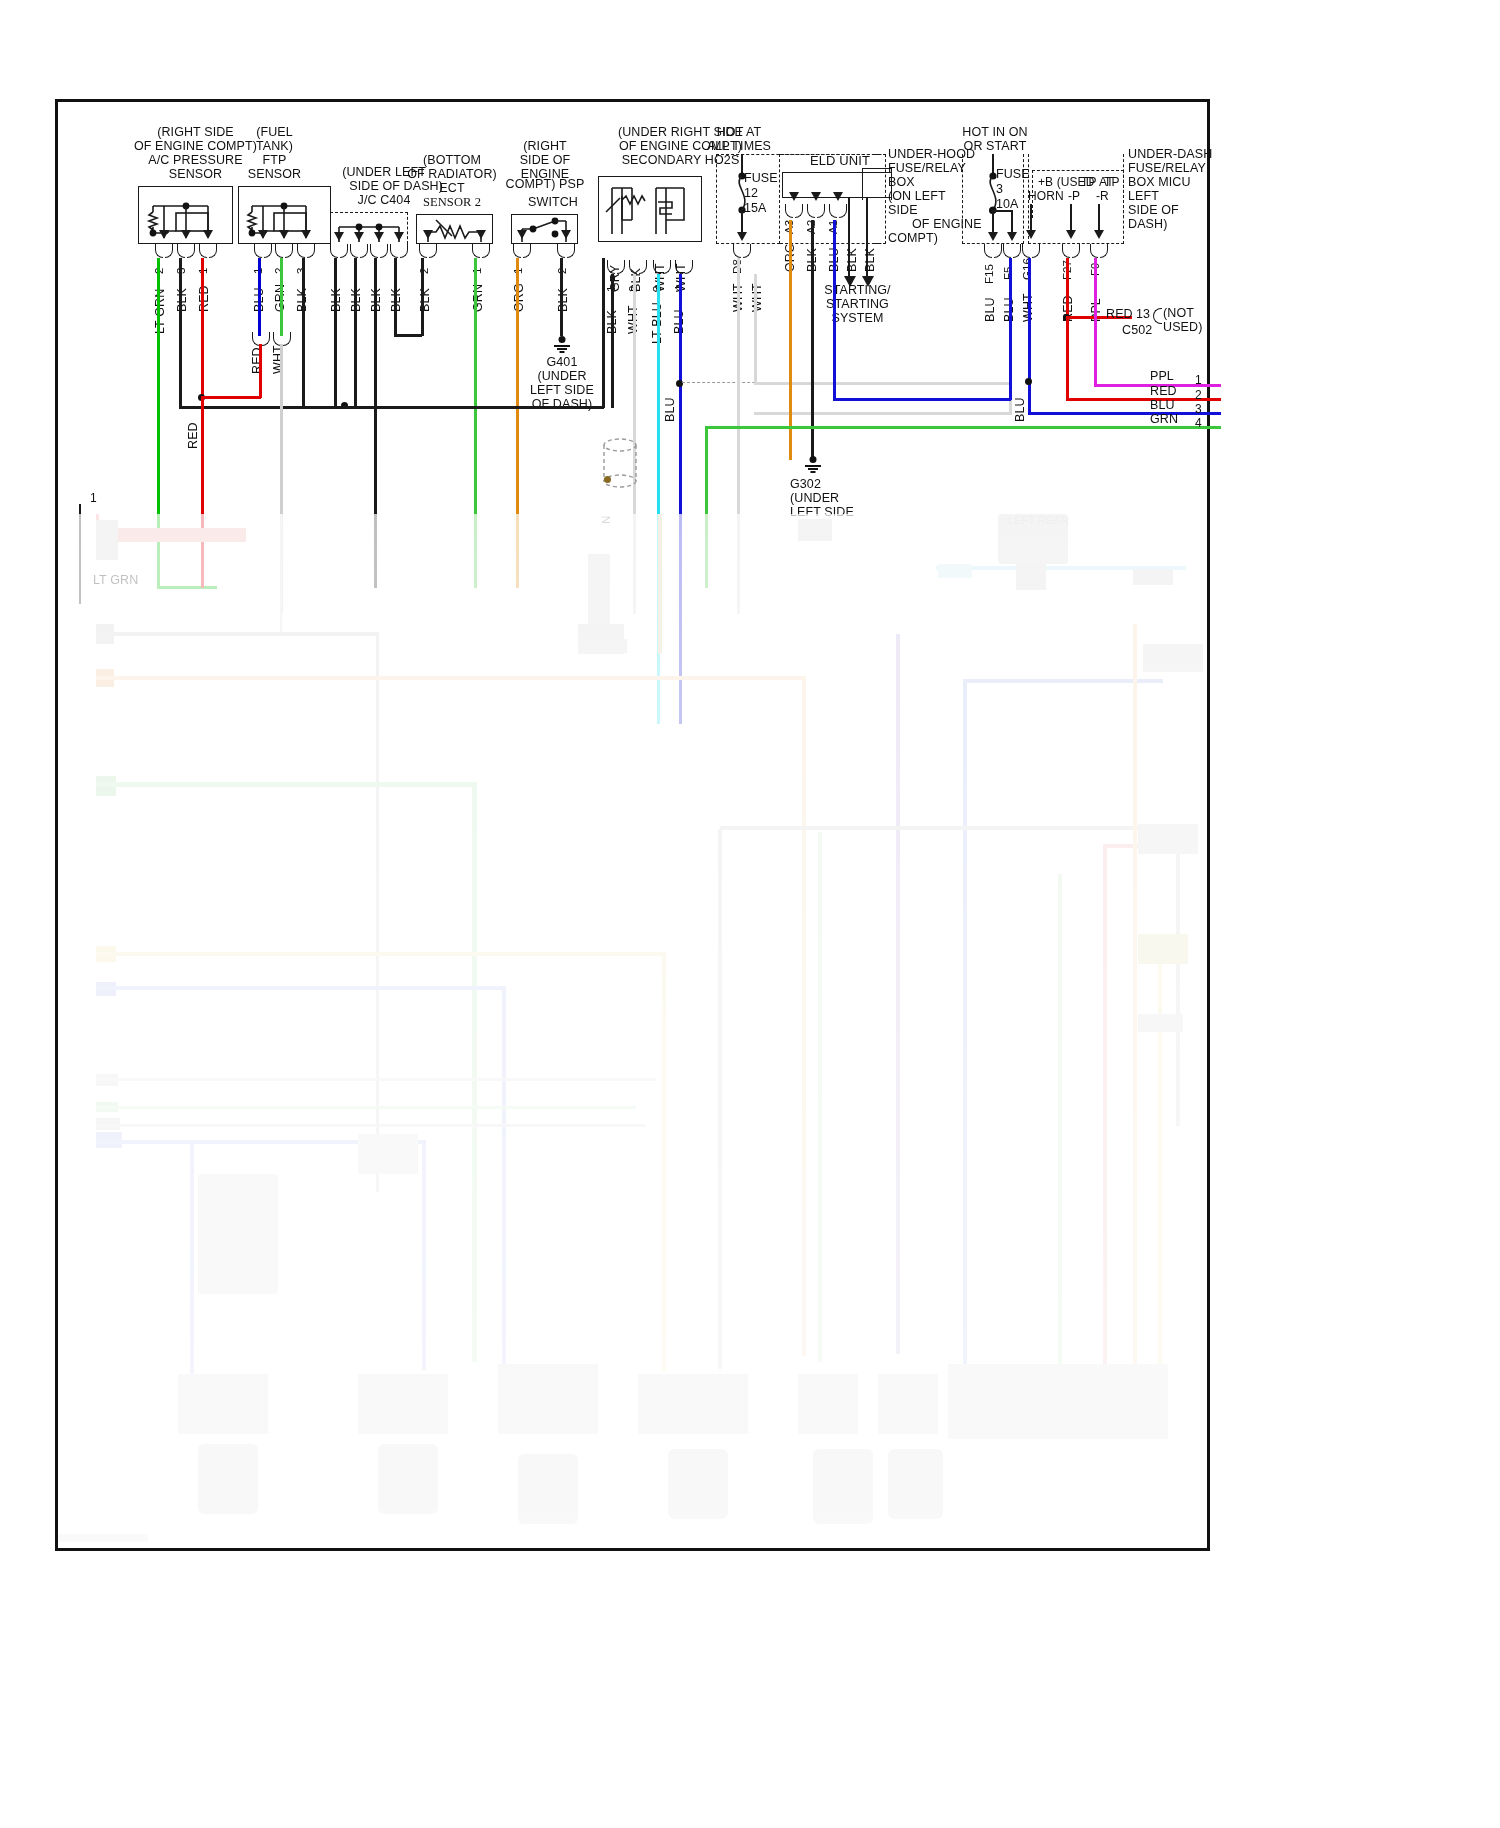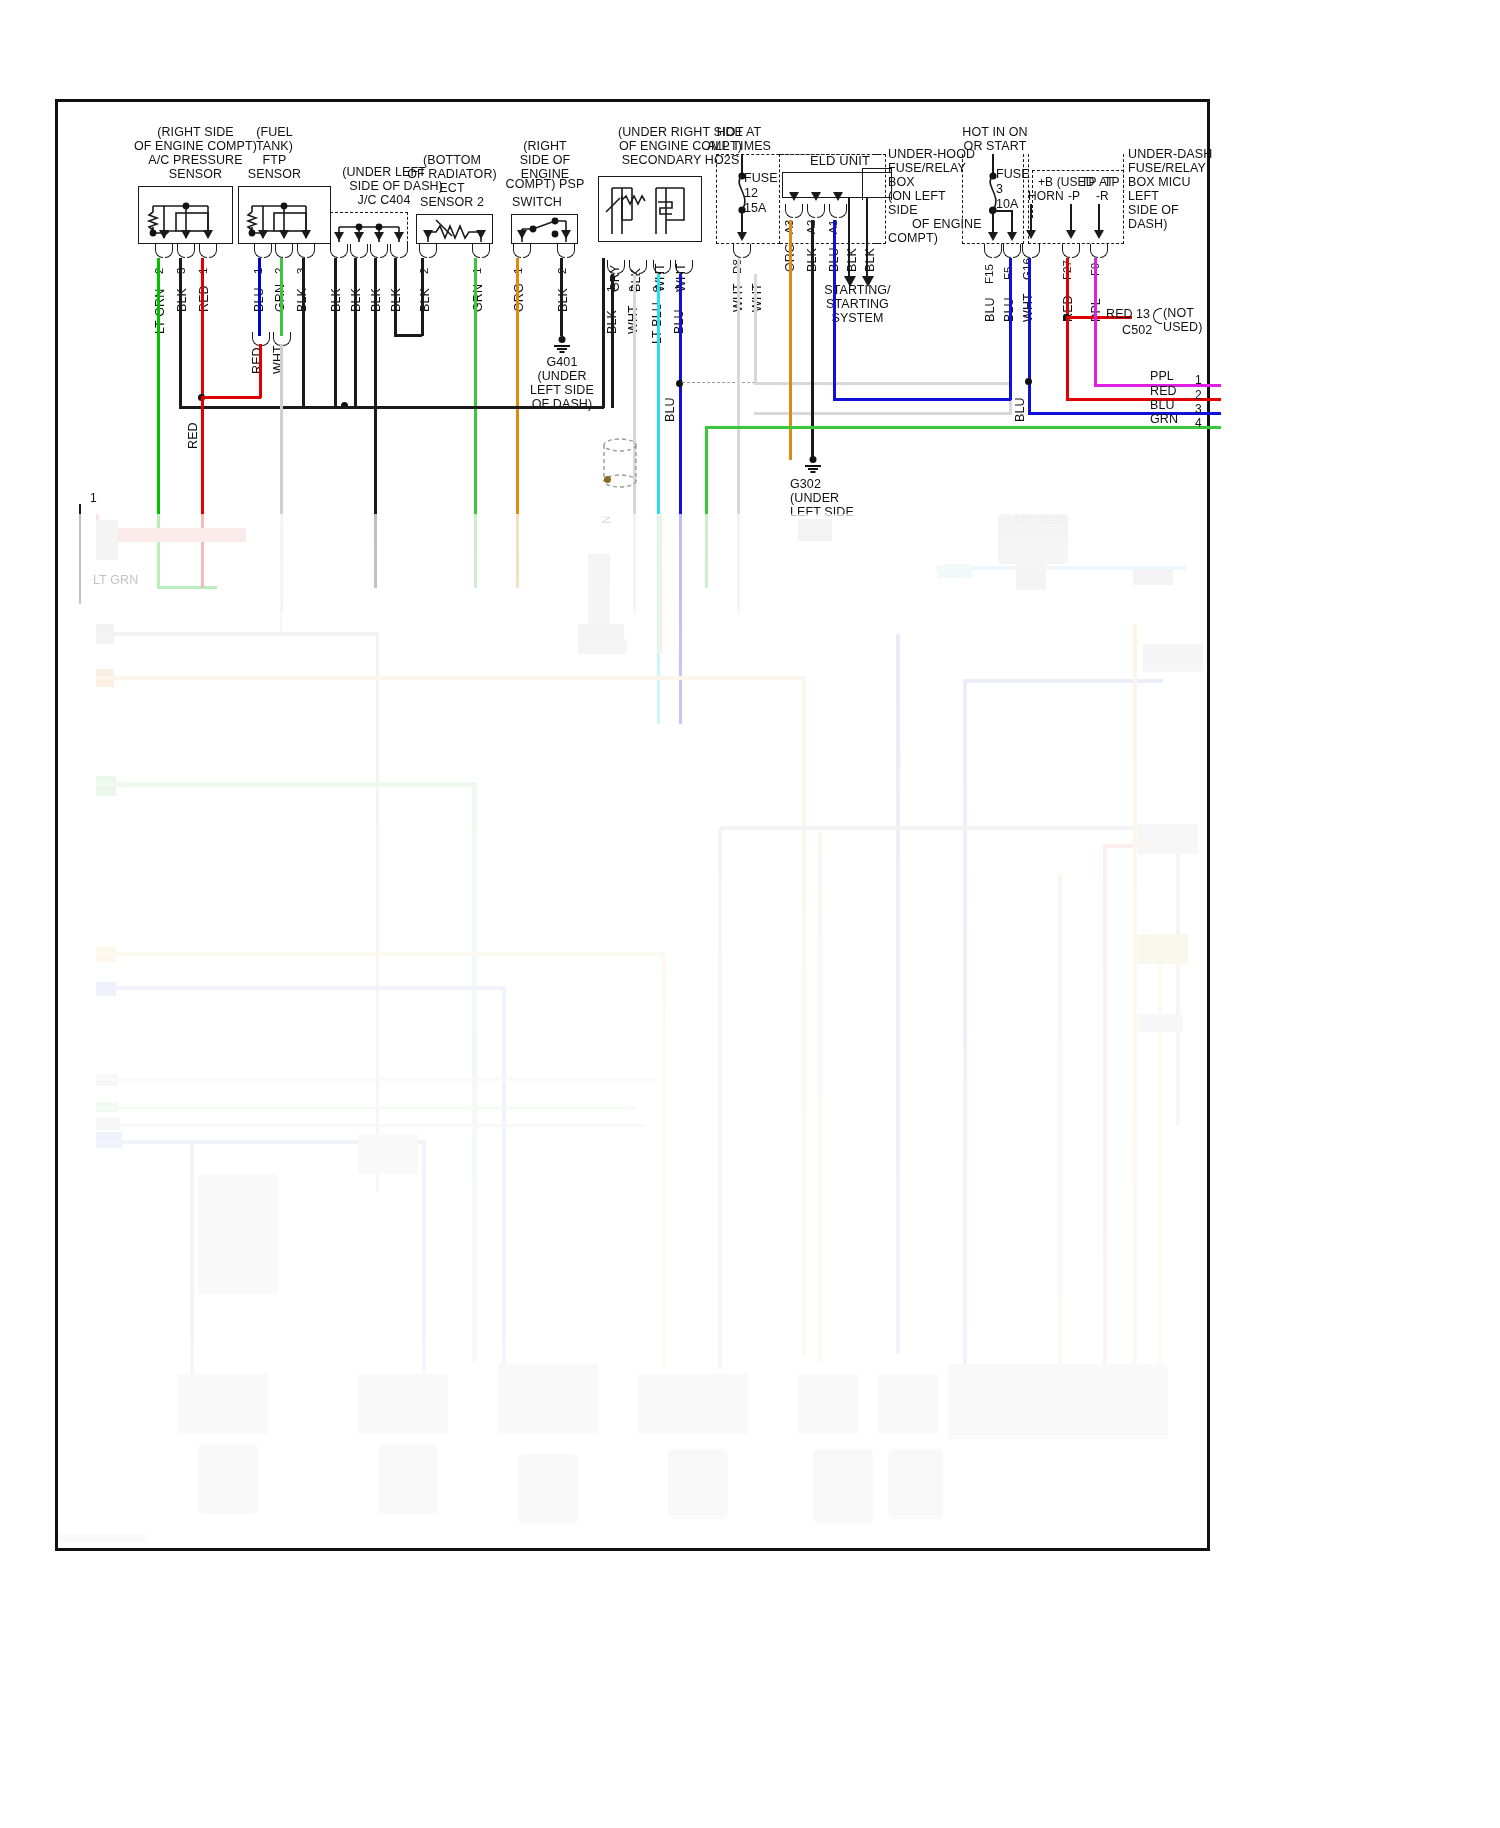--- a/index.html
+++ b/index.html
@@ -134,41 +134,41 @@
   <div class="conn" style="left:371px;top:200px;"></div>
   <div class="conn" style="left:391px;top:200px;"></div>
   <div class="vtxt" style="left:329px;top:268px;"><span>BLK</span></div>
   <div class="vtxt" style="left:349px;top:268px;"><span>BLK</span></div>
   <div class="vtxt" style="left:369px;top:268px;"><span>BLK</span></div>
   <div class="vtxt" style="left:389px;top:268px;"><span>BLK</span></div>
 
   <div class="txt c" style="left:398px;top:110px;width:108px;"><span>(BOTTOM</span></div>
   <div class="txt c" style="left:398px;top:124px;width:108px;"><span>OF RADIATOR)</span></div>
   <div class="txt c" style="left:398px;top:138px;width:108px;"><span>ECT</span></div>
-  <div class="txt c" style="left:398px;top:152px;width:108px;"><span>SENSOR 2</span></div>
+  <div class="txt c" style="left:398px;top:152px;width:108px;font-family:Liberation Serif, serif;"><span>SENSOR 2</span></div>
   <div class="box" style="left:416px;top:170px;width:77px;height:30px;"></div>
   <svg class="sym" style="left:416px;top:170px;" width="77" height="32">
     <path d="M12,18 L20,18 l4,-6 l5,12 l5,-12 l5,12 l5,-12 l5,12 l4,-6 L65,18" stroke="#1a1a1a" stroke-width="1.6" fill="none"></path>
     <path d="M20,6 L36,22" stroke="#1a1a1a" stroke-width="1.6" fill="none"></path>
     <path d="M12,18 L12,28 M65,18 L65,28" stroke="#1a1a1a" stroke-width="1.6" fill="none"></path>
   </svg>
   <div class="arw" style="left:423px;top:186px;"></div>
   <div class="arw" style="left:476px;top:186px;"></div>
   <div class="conn" style="left:420px;top:200px;"></div>
   <div class="conn" style="left:473px;top:200px;"></div>
   <div class="vtxt" style="left:418px;top:230px;font-size:11.5px;"><span>2</span></div>
   <div class="vtxt" style="left:471px;top:230px;font-size:11.5px;"><span>1</span></div>
   <div class="vtxt" style="left:418px;top:268px;"><span>BLK</span></div>
   <div class="vtxt" style="left:471px;top:268px;"><span>GRN</span></div>
 
   <div class="txt c" style="left:500px;top:96px;width:90px;"><span>(RIGHT</span></div>
   <div class="txt c" style="left:500px;top:110px;width:90px;"><span>SIDE OF</span></div>
   <div class="txt c" style="left:500px;top:124px;width:90px;"><span>ENGINE</span></div>
   <div class="txt c" style="left:500px;top:134px;width:90px;"><span>COMPT) PSP</span></div>
-  <div class="txt c" style="left:492px;top:152px;width:90px;"><span>SWITCH</span></div>
+  <div class="txt c" style="left:508px;top:152px;width:90px;"><span>SWITCH</span></div>
   <div class="box" style="left:511px;top:170px;width:67px;height:30px;"></div>
   <svg class="sym" style="left:511px;top:170px;" width="67" height="32">
     <path d="M11,15 L11,28 M11,15 L22,15" stroke="#1a1a1a" stroke-width="1.6" fill="none"></path>
     <path d="M22,15 L44,7" stroke="#1a1a1a" stroke-width="1.6" fill="none"></path>
     <circle cx="22" cy="15" r="3.4" fill="#111"></circle>
       <circle cx="44" cy="7" r="3.4" fill="#111"></circle>
     <circle cx="44" cy="20" r="3.4" fill="#111"></circle>
     <path d="M55,7 L55,28 M44,7 L55,7" stroke="#1a1a1a" stroke-width="1.6" fill="none"></path>
   </svg>
   <div class="arw" style="left:517px;top:186px;"></div>

